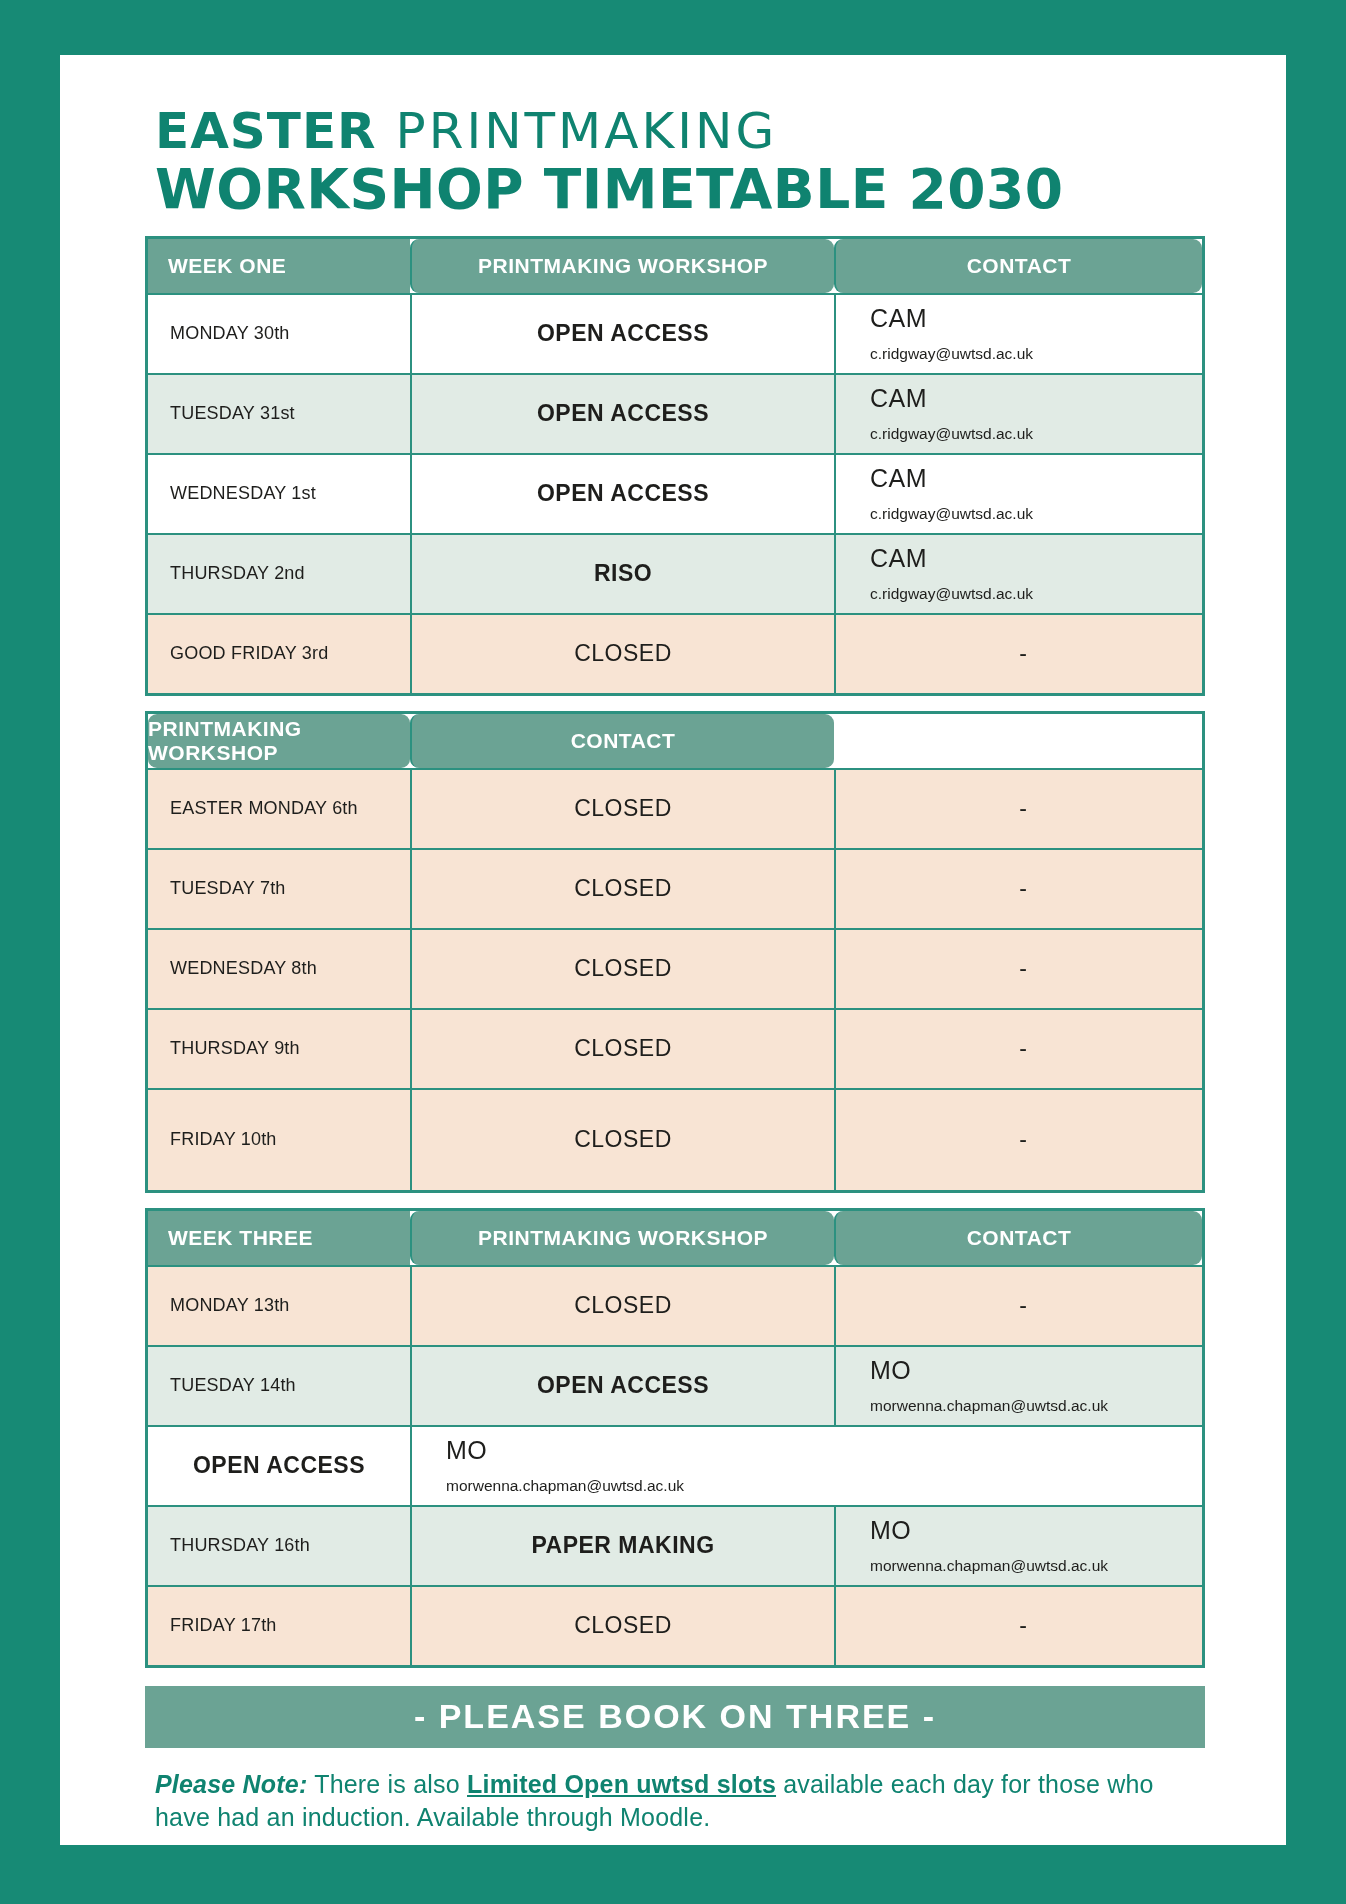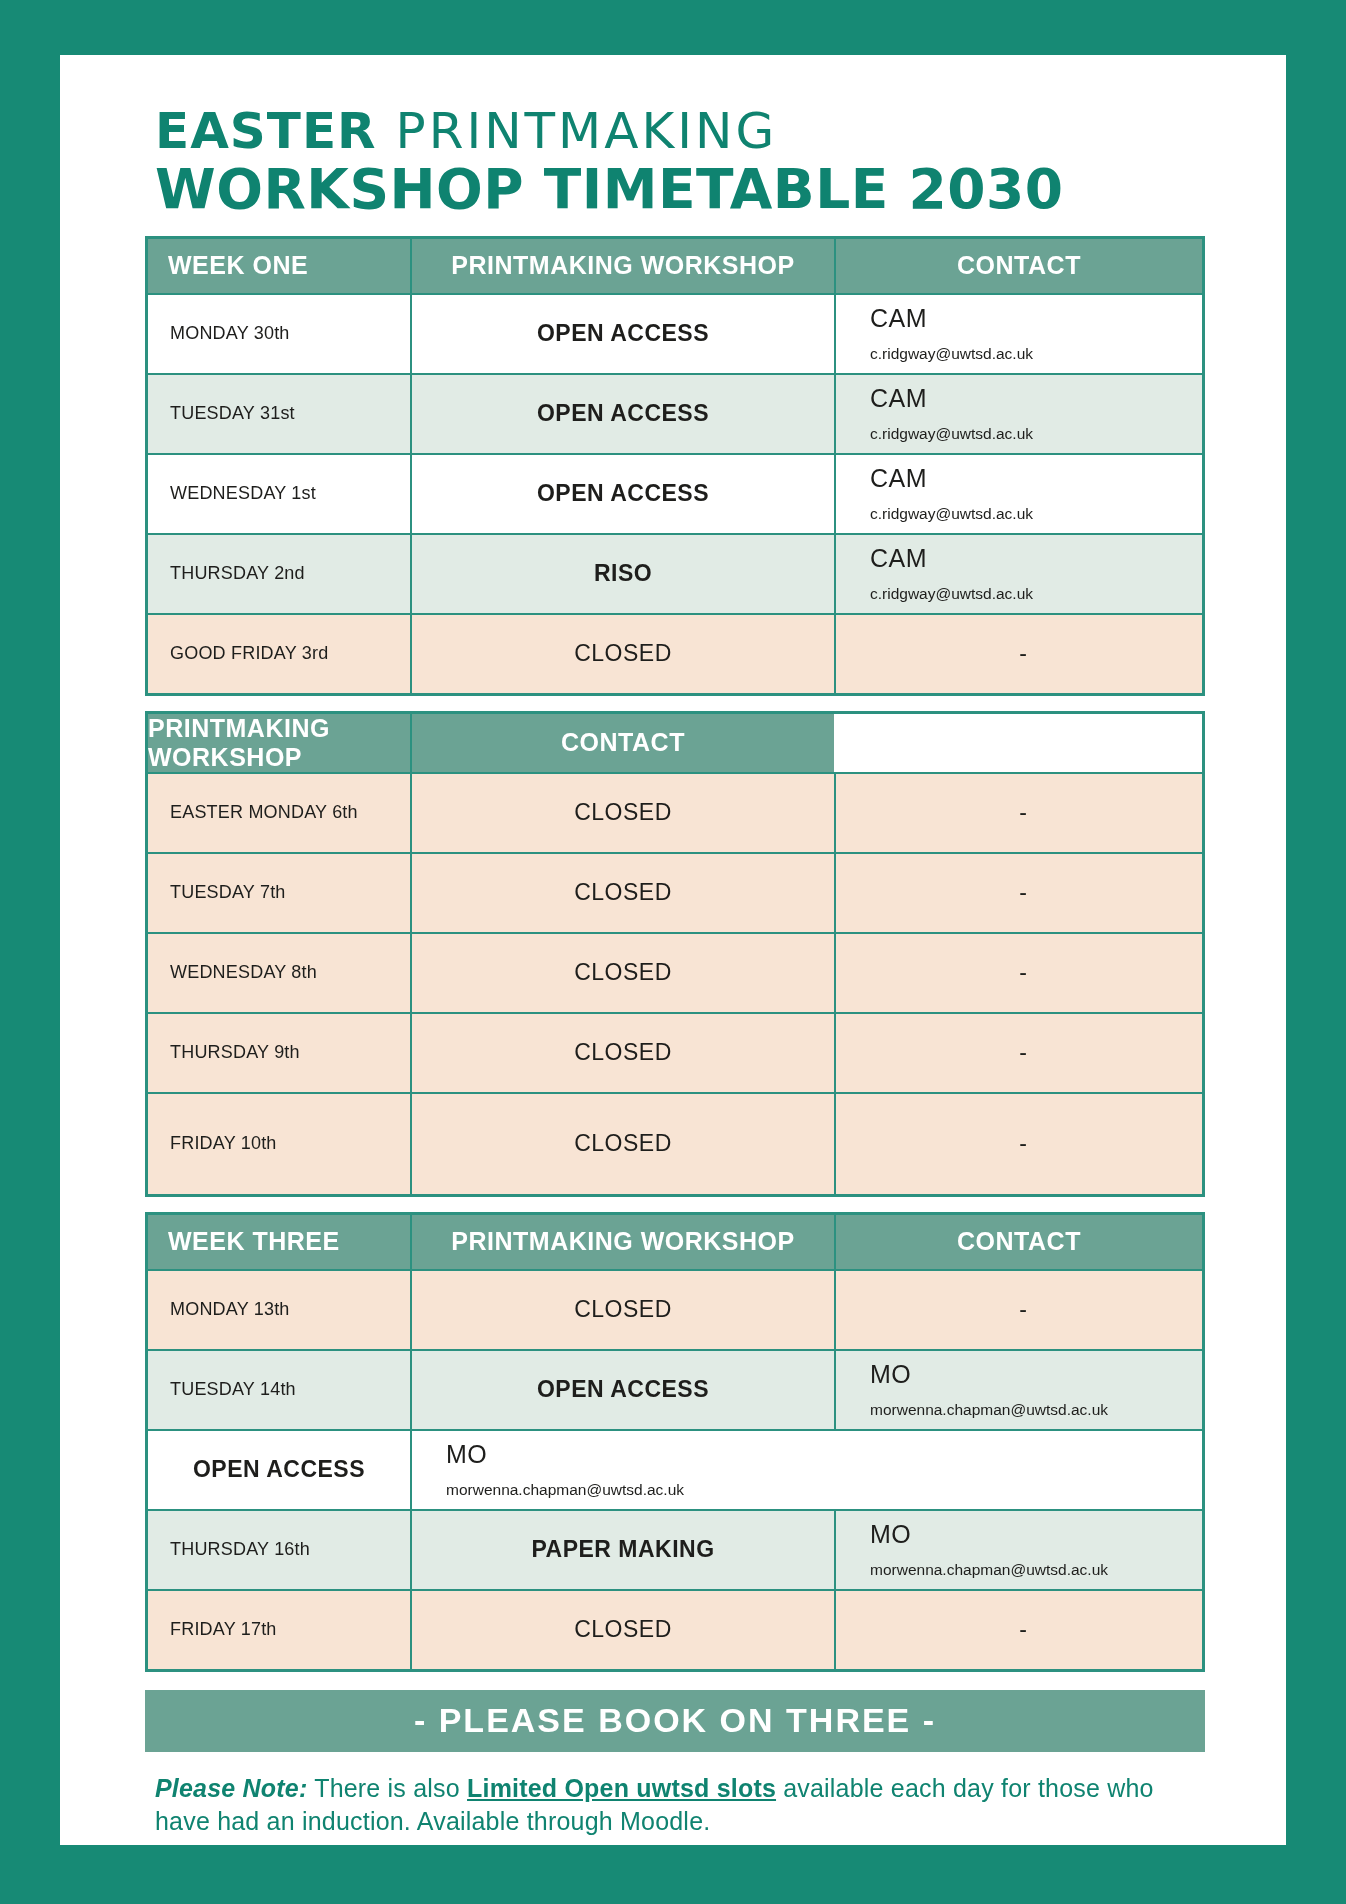--- a/index.html
+++ b/index.html
@@ -56,25 +56,25 @@
     justify-content:center;
   }
   .td:first-child{border-left:none;}
   .tr.header{min-height:54px;}
   .tr.row{min-height:80px;}
   .tr.row-tall{min-height:102px;}
   .header .td{
     background:var(--sage);
     color:#ffffff;
     font-weight:bold;
-    font-size:25px;
+    font-size:21px;
     letter-spacing:0.5px;
   }
   .header .week-cell{padding-left:20px;}
-  .header .mid-cell,.header .contact-hcell{align-items:center;}
+  .header .mid-cell,.header .contact-hcell{align-items:center;border-radius:9px;}
   .day-cell{padding-left:22px;font-size:18px;color:var(--ink);letter-spacing:0.2px;}
   .workshop-cell{align-items:center;font-size:23px;color:var(--ink);letter-spacing:0.5px;}
   .workshop-cell.bold{font-weight:bold;}
   .contact-cell{padding-left:34px;color:var(--ink);}
   .c-name{font-size:25px;letter-spacing:0.5px;}
   .c-email{font-size:15.5px;margin-top:12px;}
   .c-dash{font-size:23px;width:100%;text-align:center;align-self:center;padding-right:26px;}
   .c-dash:empty,.c-name:empty,.c-email:empty{display:none;}
   .bg-white{background:#ffffff;}
   .bg-green{background:var(--row-green);}

